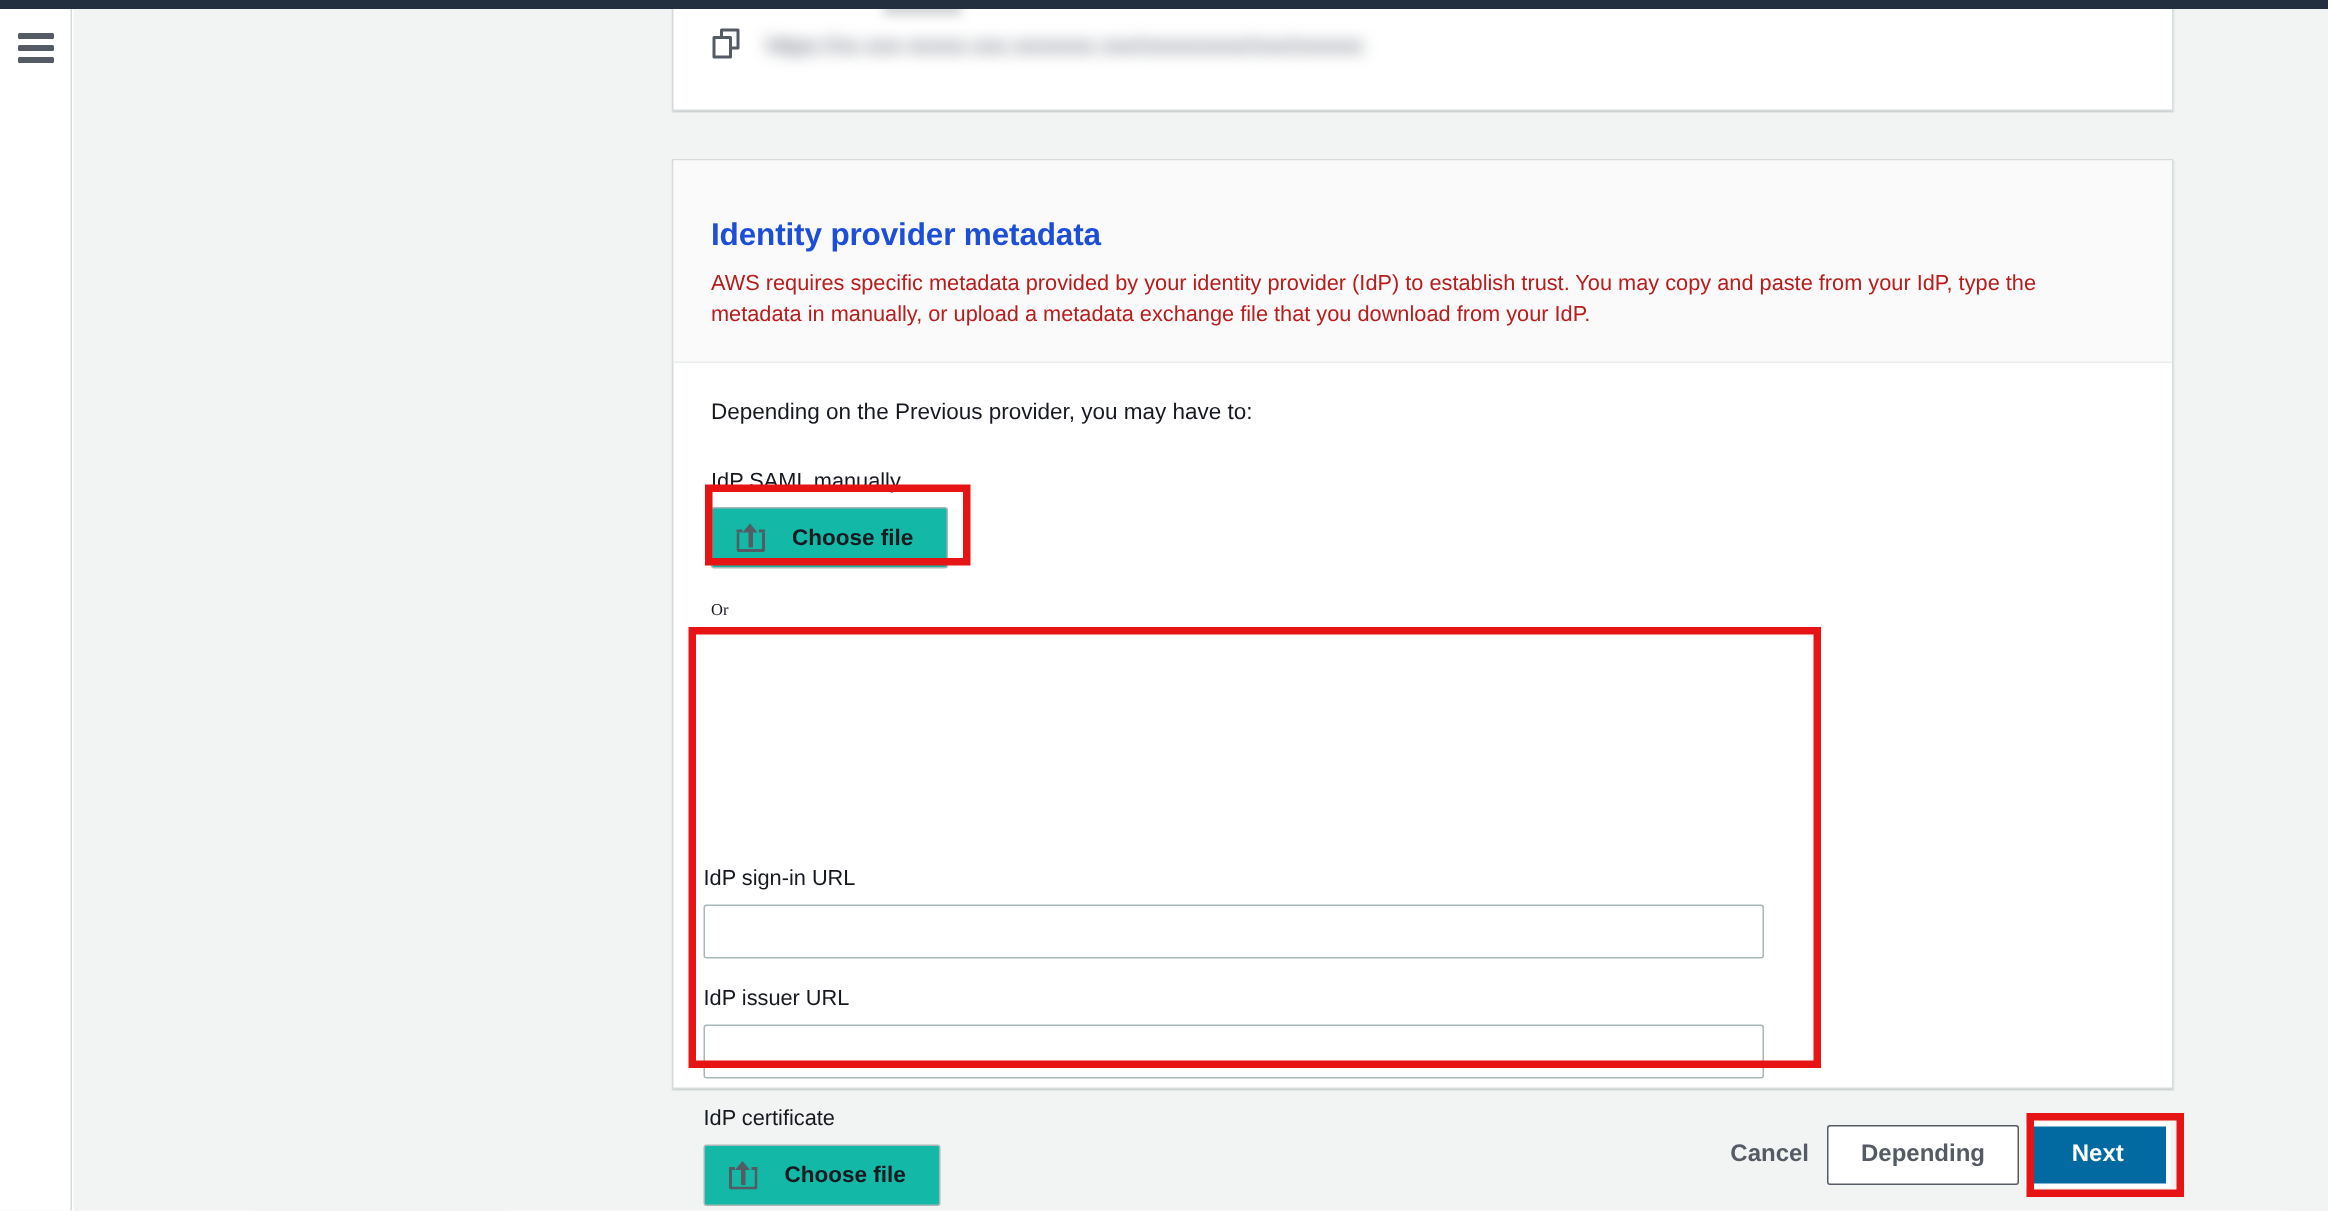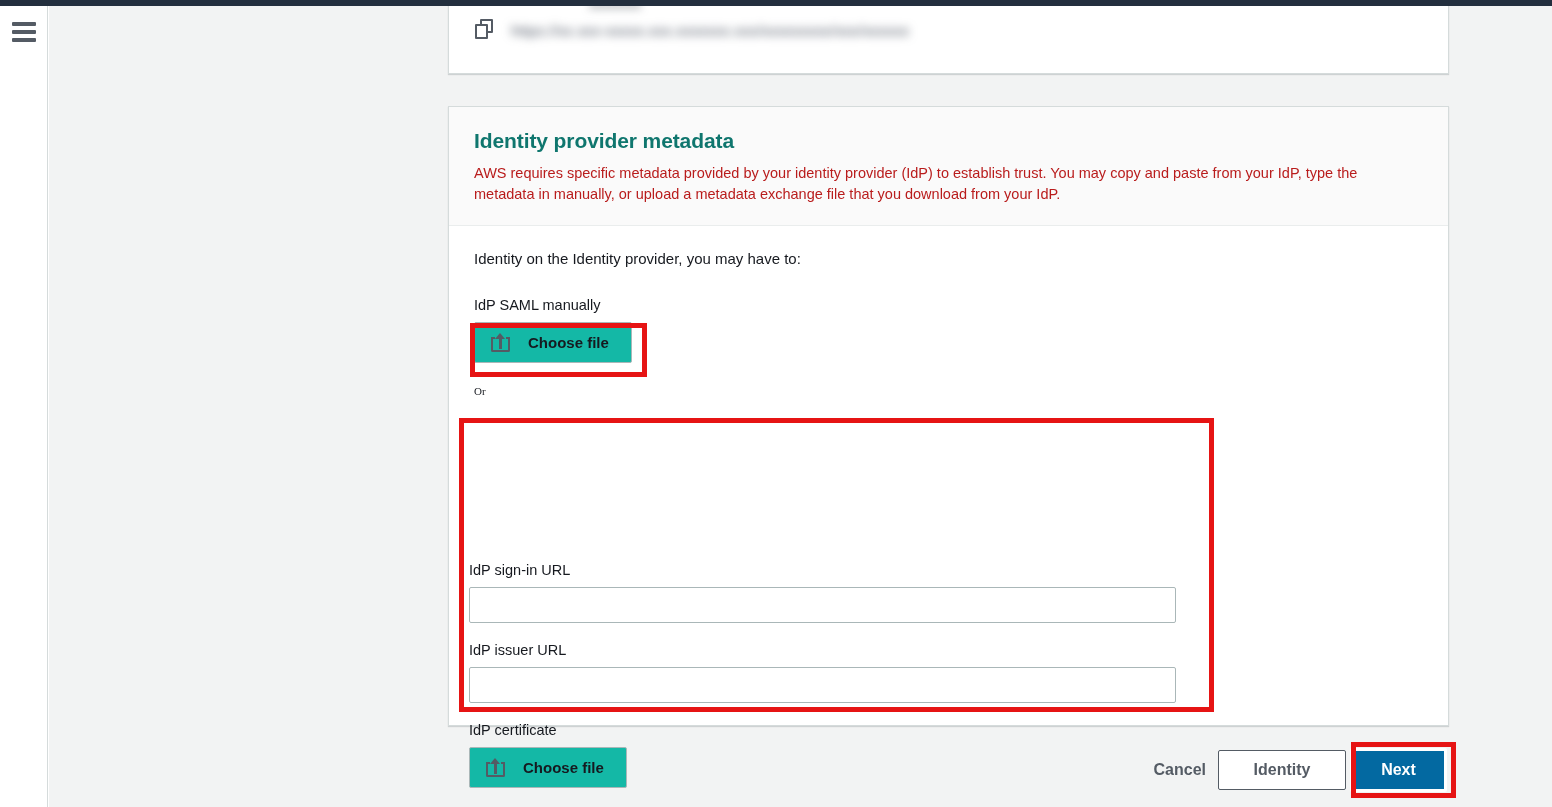--- a/index.html
+++ b/index.html
@@ -138,24 +138,24 @@
     top: 100px;
     width: 1001px;
     height: 620px;
   }
   .card-header {
     background: #fafafa;
     border-bottom: 1px solid #eaeded;
     padding: 22px 25px 20px 25px;
   }
   .card-header h2 {
-    margin: 0 0 10px 0;
+    margin: 16px 0 10px 0;
     font-size: 21px;
     font-weight: 700;
-    color: #0f766e;
+    color: #1d4ed8;
     letter-spacing: -0.1px;
   }
   .card-header p {
     margin: 0;
     font-size: 14.5px;
     line-height: 21px;
     color: #b91c1c;
     max-width: 940px;
   }
   .card-body {
@@ -349,21 +349,21 @@
 
   <div class="card card-main">
 
     <div class="card-header">
       <h2>Identity provider metadata</h2>
       <p>AWS requires specific metadata provided by your identity provider (IdP) to establish trust. You may copy and paste from your IdP, type the metadata in manually, or upload a metadata exchange file that you download from your IdP.</p>
     </div>
 
     <div class="card-body">
 
-      <p class="lead-text">Identity on the Identity provider, you may have to:</p>
+      <p class="lead-text">Depending on the Previous provider, you may have to:</p>
 
       <label class="field-label">IdP SAML manually</label>
 
       <button class="btn-choose">
         <span class="upload-icon">
           <span class="box"></span>
           <span class="head"></span>
           <span class="shaft"></span>
         </span>
         <span>Choose file</span>
@@ -393,21 +393,21 @@
           </span>
           <span>Choose file</span>
         </button>
 
       </div>
     </div>
   </div>
 
   <div class="footer">
     <button class="btn-link">Cancel</button>
-    <button class="btn-normal">Identity</button>
+    <button class="btn-normal">Depending</button>
     <button class="btn-primary">Next</button>
   </div>
 
   <div class="red-box red-box-file"></div>
   <div class="red-box red-box-urls"></div>
   <div class="red-box red-box-next"></div>
 
 </div>
 
 </body></html>

